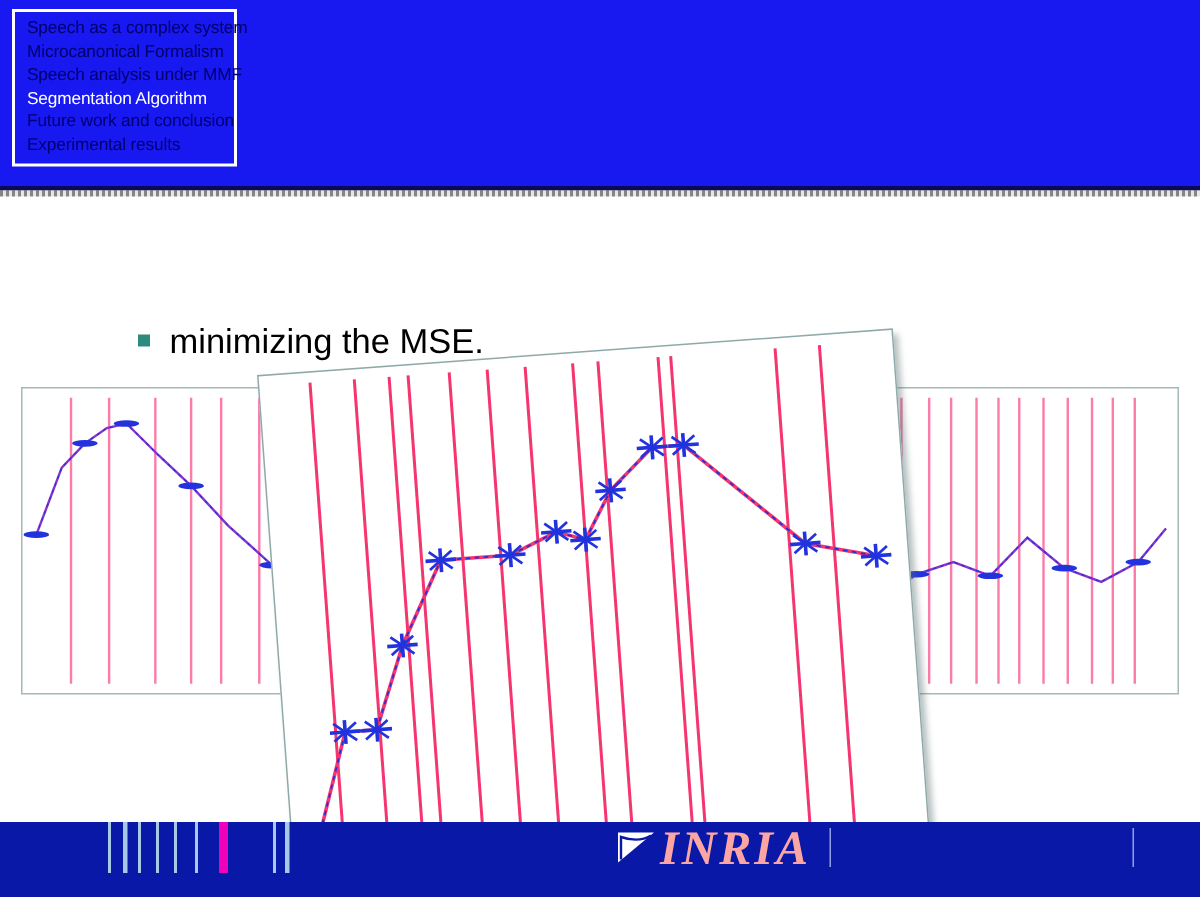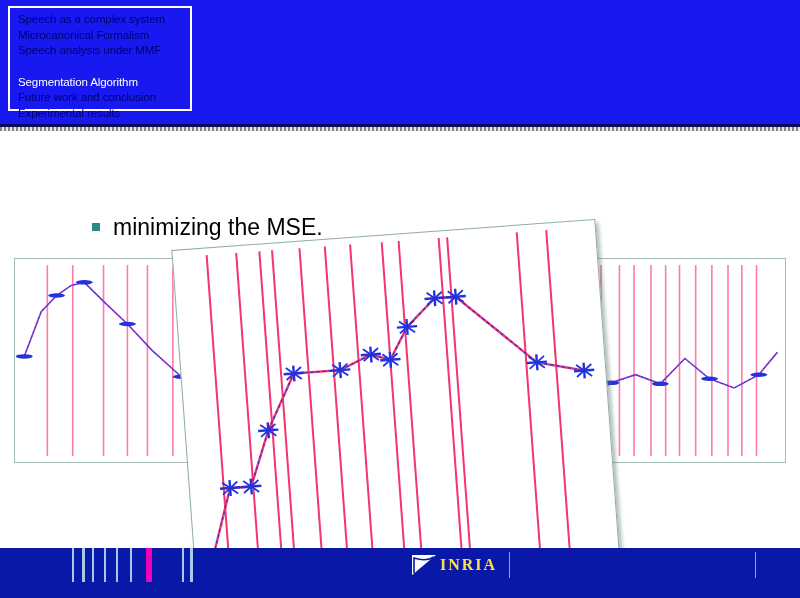--- a/index.html
+++ b/index.html
@@ -43,37 +43,36 @@
       to right,
       #6f6f6f 0px, #6f6f6f 2px,
       #e2e2e2 2px, #e2e2e2 4px);
     opacity: .85;
   }
 
   
   #nav-box {
     position: absolute;
     left: 8px; top: 6px;
-    width: 184px;
+    width: 150px;
     height: 105px;
     border: 2px solid #ffffff;
     box-sizing: border-box;
     background: #1818f0;
     padding: 4px 0 0 8px;
   }
   .nav-item {
     font-size: 11.5px;
     line-height: 15.6px;
     color: #00006e;
     white-space: nowrap;
     letter-spacing: -0.1px;
   }
   .nav-item.active {
     color: #ffffff;
-    margin-top: 16px;
   }
 
   
   #title-wrap {
     position: absolute;
     left: 210px; top: 14px;
     width: 580px;
     text-align: center;
     color: #ffffff;
   }
@@ -177,24 +176,25 @@
     align-items: center;
     color: #ffffff;
   }
   #inria-mark {
     width: 28px; height: 24px;
     margin-right: 2px;
     position: relative;
   }
   #inria-text {
     font-family: "Liberation Serif", serif;
+    font-style: italic;
     font-weight: bold;
-    font-size: 16px;
+    font-size: 32px;
     letter-spacing: 2px;
-    color: #fde047;
+    color: #fca5a5;
   }
   #logo-divider {
     width: 1px;
     height: 26px;
     background: #8fa0e8;
     margin: 0 12px;
   }
   #centre-block {
     line-height: 1.0;
   }

